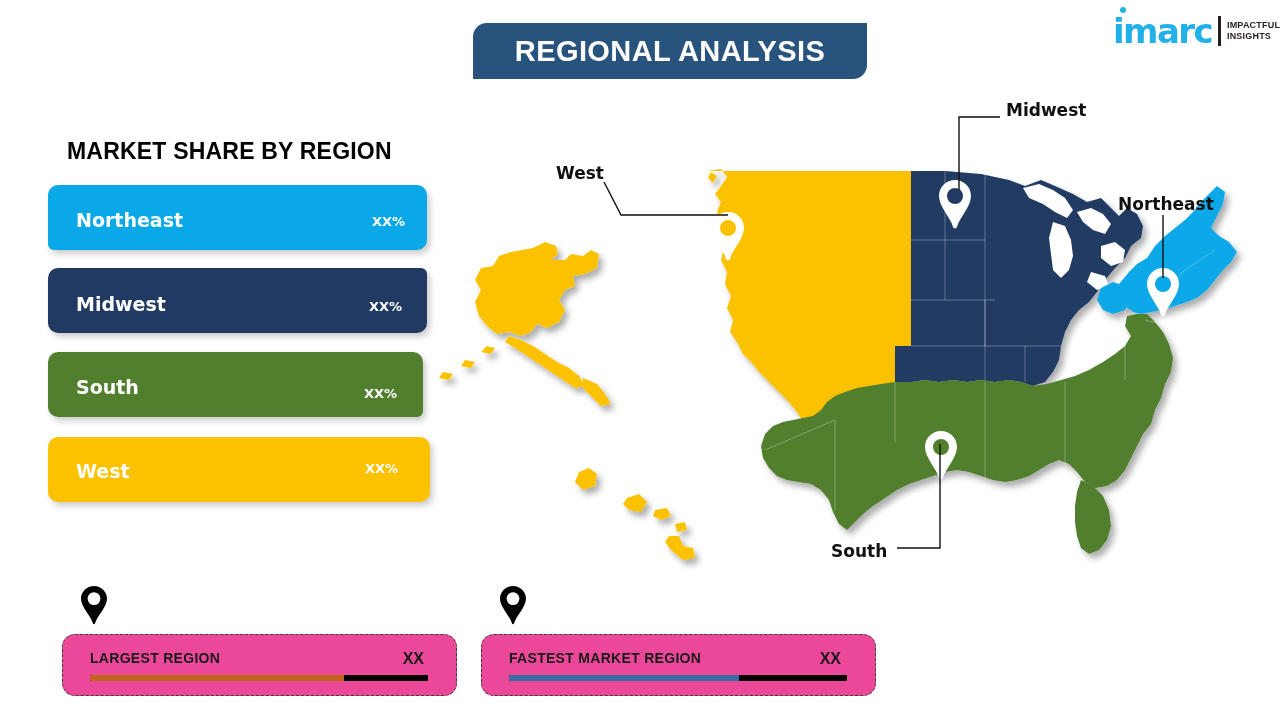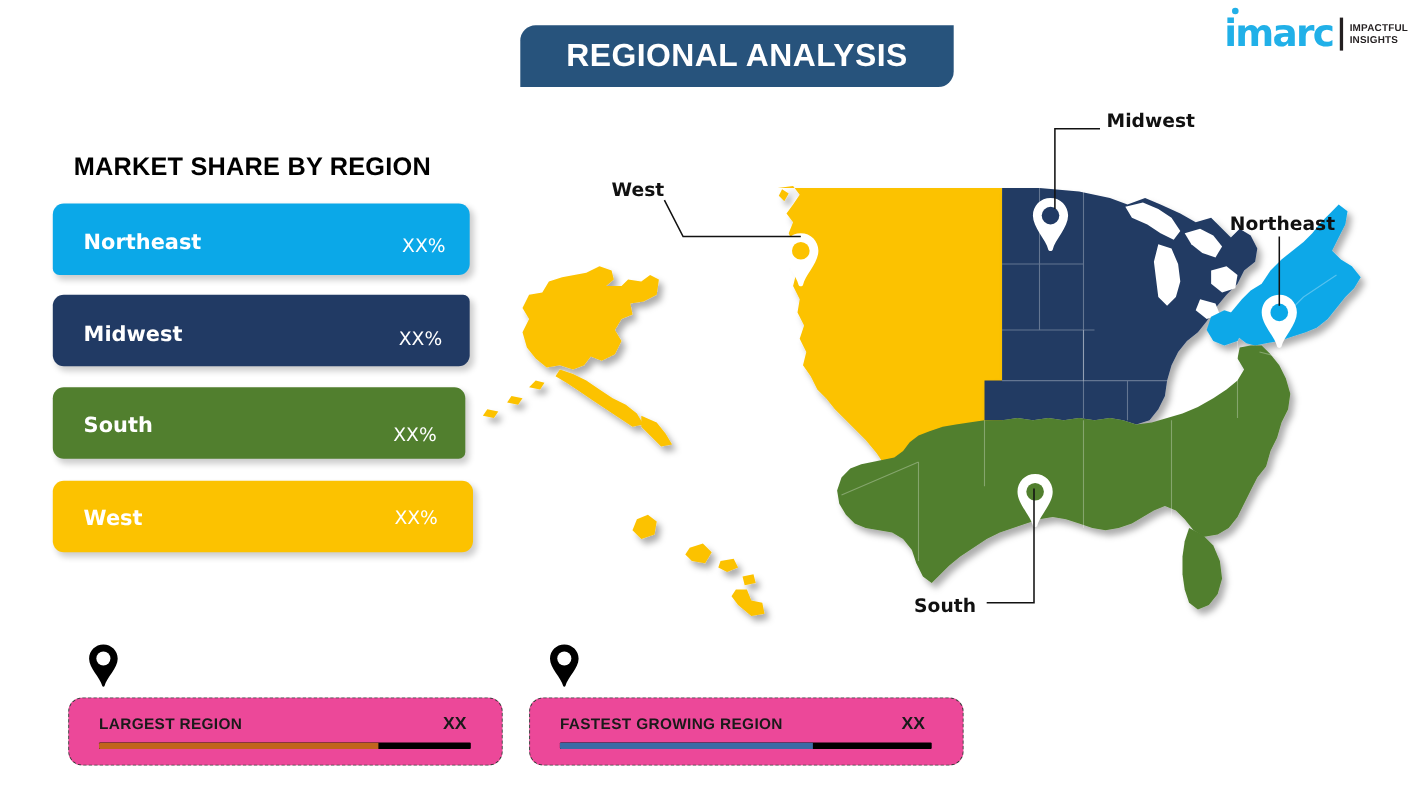--- a/index.html
+++ b/index.html
@@ -90,22 +90,22 @@
   }
   .share-bar .name {
     color: #ffffff;
     font-size: 19px;
     font-weight: bold;
     font-family: "DejaVu Sans", sans-serif;
   }
   .share-bar .pct {
     position: absolute;
     color: #ffffff;
-    font-size: 17px;
-    font-weight: normal;
+    font-size: 13px;
+    font-weight: bold;
     font-family: "DejaVu Sans", sans-serif;
   }
 
   #bar-0 { left: 48px; top: 185px;  width: 379px; background: #0BA8E8; border-radius: 10px 10px 10px 6px; }
   #bar-0 .name { margin-top: 4px; }
   #bar-0 .pct  { right: 22px; top: 29px; }
 
   #bar-1 { left: 48px; top: 268px;  width: 379px; background: #213A64; border-radius: 10px 6px 10px 10px; }
   #bar-1 .name { margin-top: 6px; }
   #bar-1 .pct  { right: 25px; top: 31px; }
@@ -243,21 +243,21 @@
     <div class="kpi-track" style="background: rgb(0, 0, 0);">
       <div class="kpi-fill" style="background: rgb(193, 101, 28); width: 75%;"></div>
     </div>
   </div>
 
   <svg class="kpi-pin" id="kpi-pin-1" viewBox="0 0 30 40">
     <path d="M15 1 C7.8 1 2 6.7 2 13.8 C2 22 12 31 14 38.6 C14.3 39.6 15.7 39.6 16 38.6 C18 31 28 22 28 13.8 C28 6.7 22.2 1 15 1 Z" fill="#000000"></path>
     <circle cx="15" cy="13.6" r="6.4" fill="#ffffff"></circle>
   </svg>
   <div class="kpi-box" id="kpi-box-1">
-    <span class="label">FASTEST  GROWING REGION</span>
+    <span class="label">FASTEST  MARKET REGION</span>
     <span class="value">XX</span>
     <div class="kpi-track" style="background: rgb(0, 0, 0);">
       <div class="kpi-fill" style="background: rgb(58, 107, 165); width: 68%;"></div>
     </div>
   </div>
 
   <div id="map-wrap">
     <svg id="map-svg" width="855" height="420" viewBox="0 0 855 420">
       <defs>
         <filter id="mapshadow" x="-20%" y="-20%" width="160%" height="160%">

